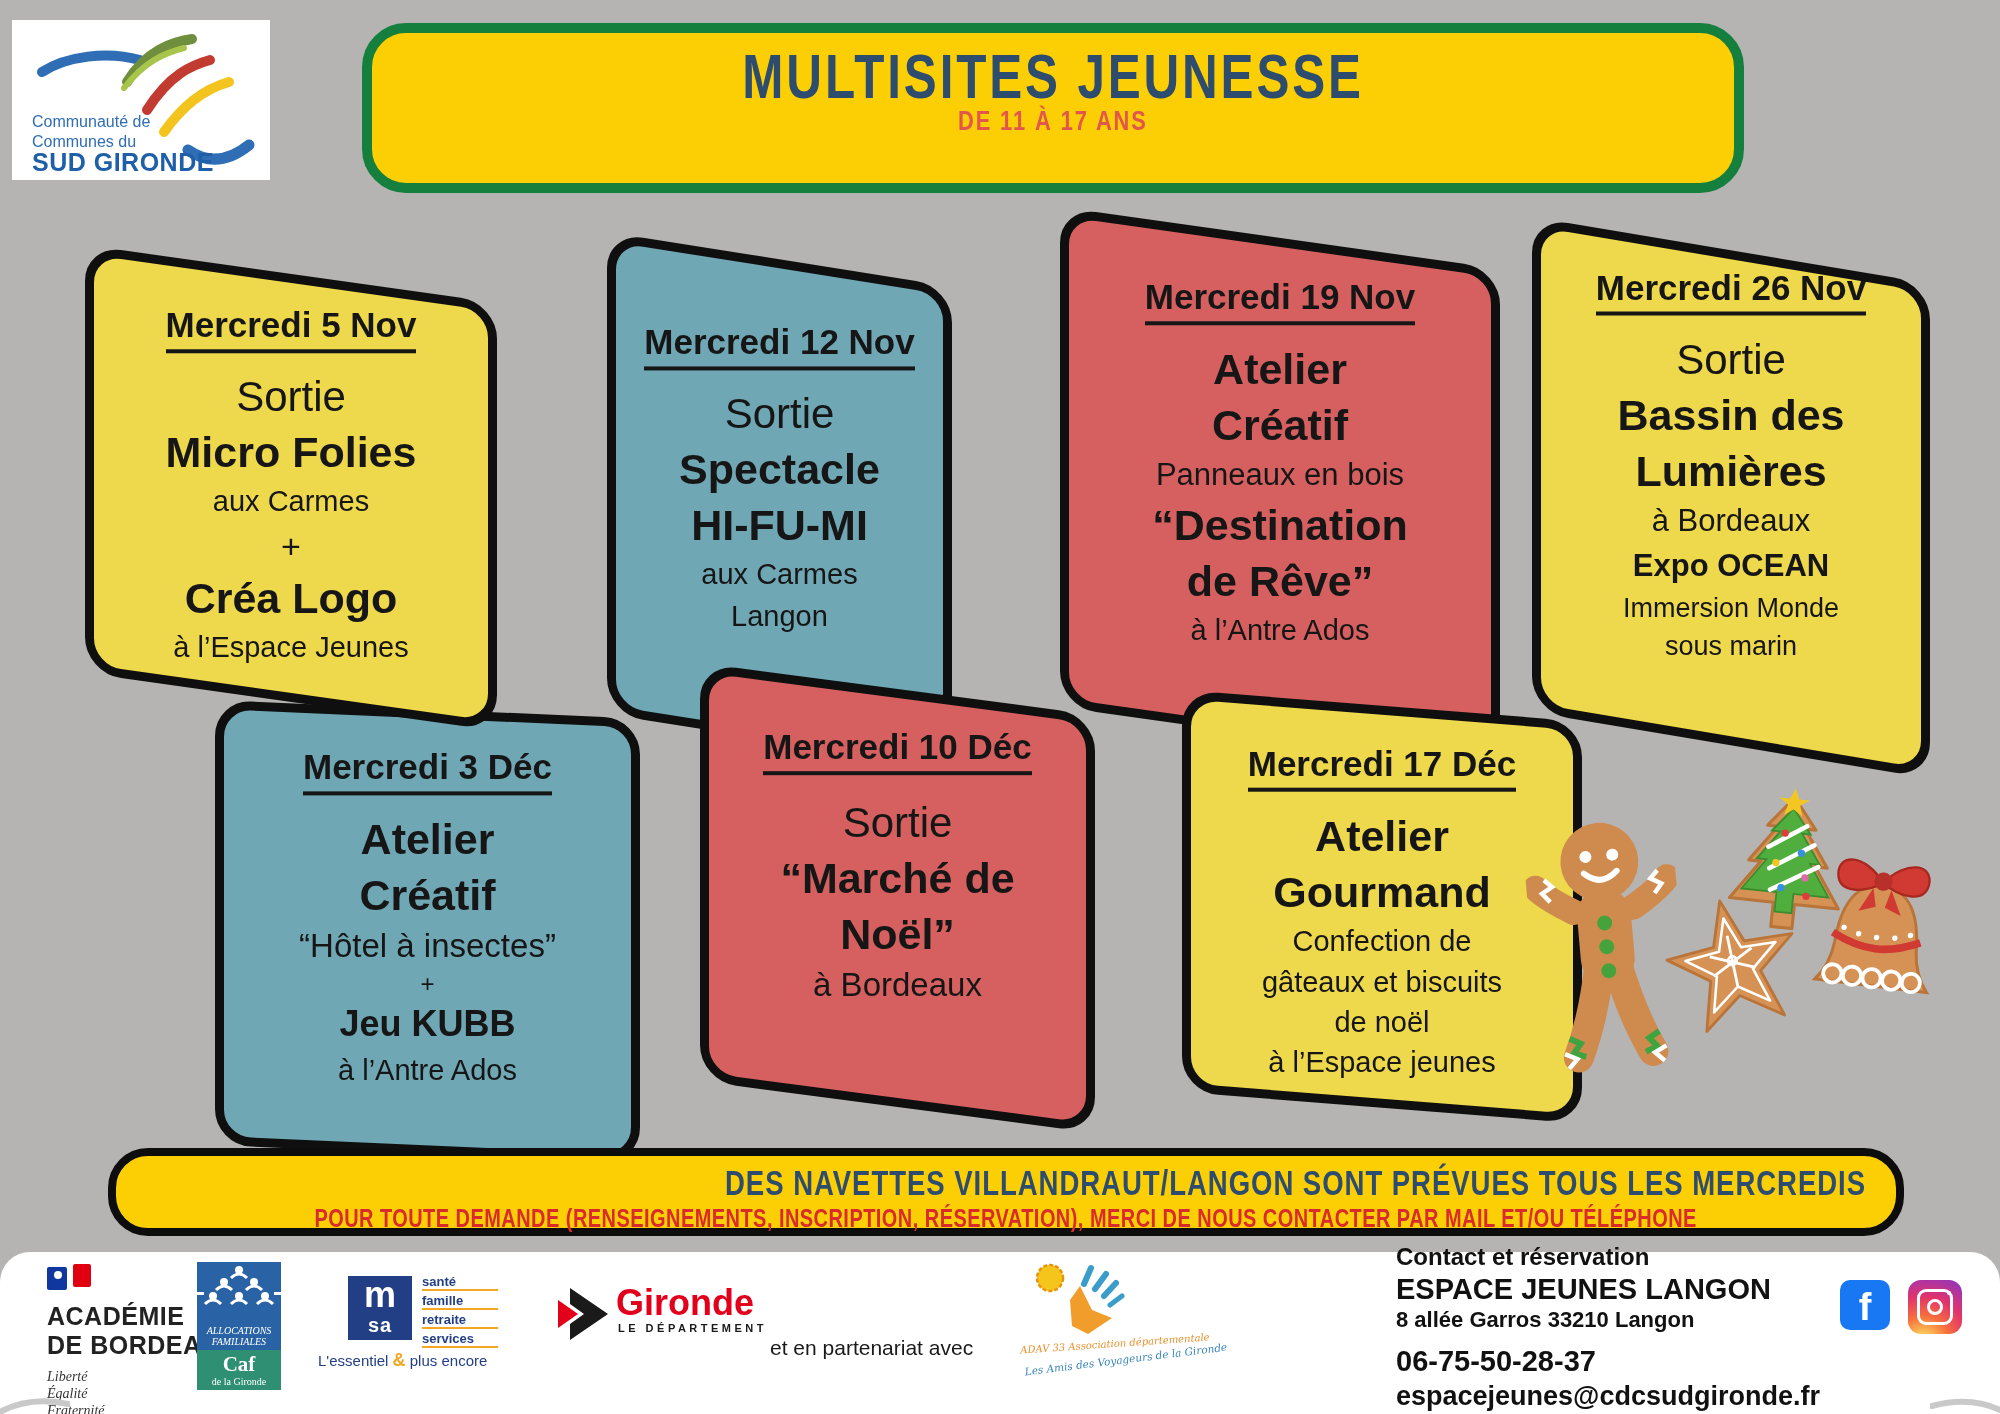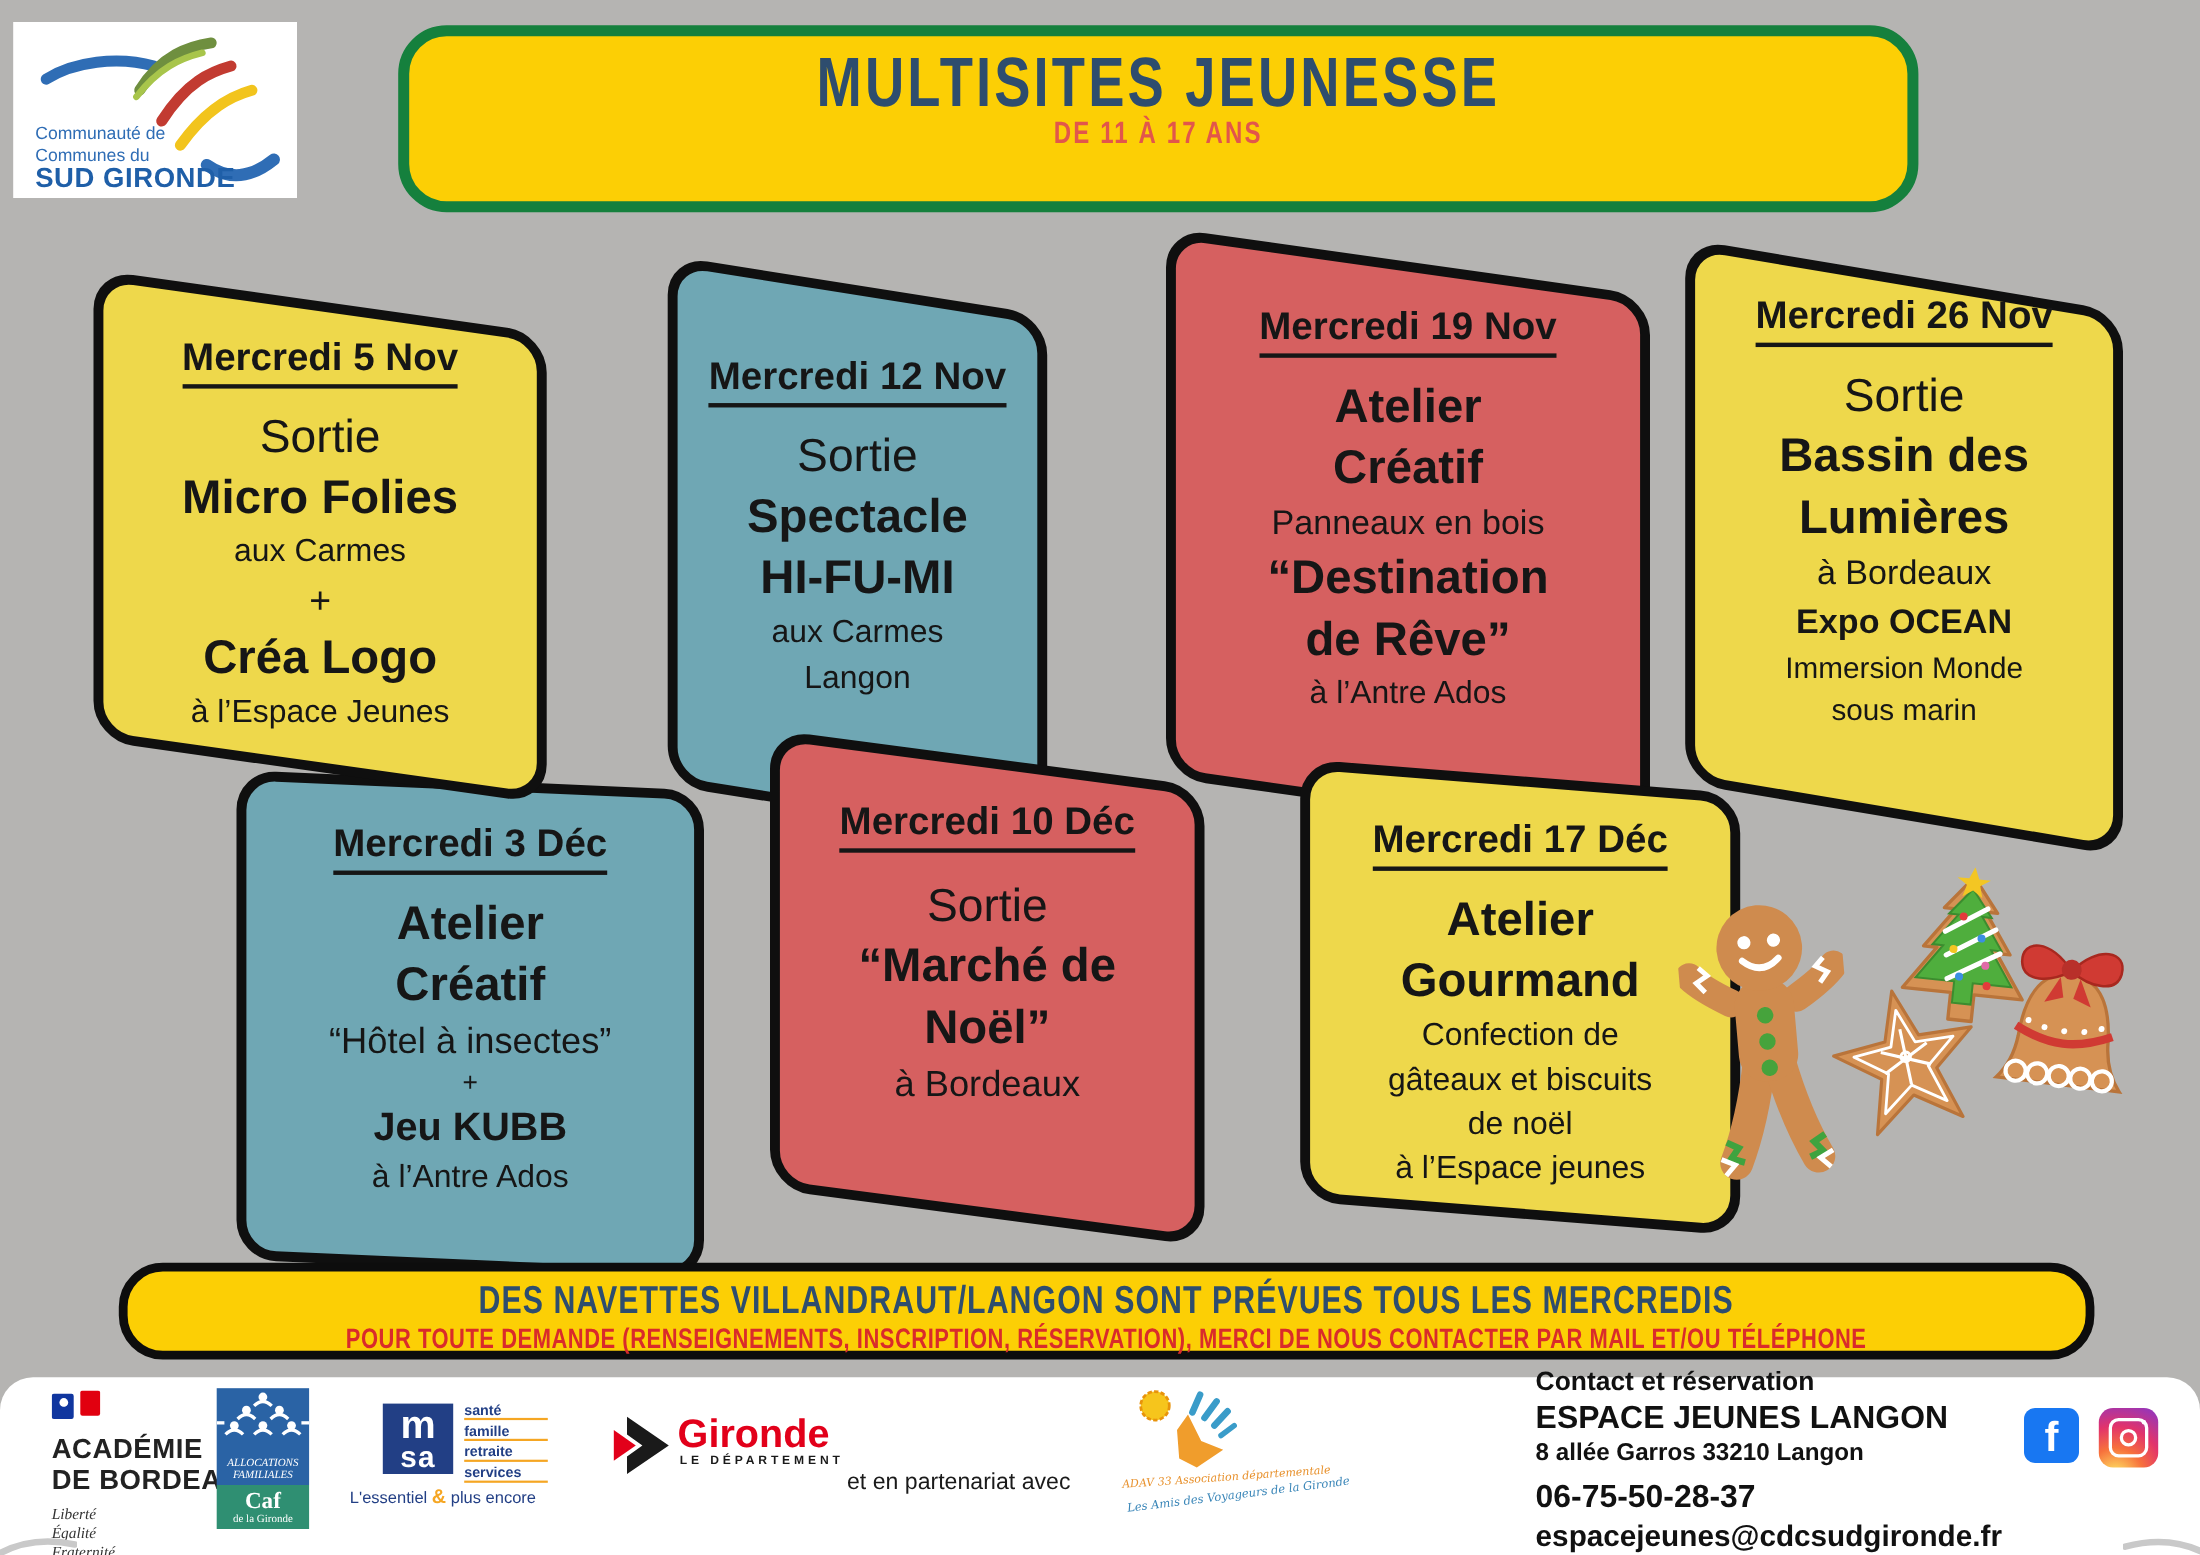--- a/index.html
+++ b/index.html
@@ -32,41 +32,41 @@
   .reg-md2{font-size:33px;line-height:46px;}
   .bold-md{font-size:31px;line-height:46px;font-weight:bold;}
   .reg-sm{font-size:29px;line-height:42px;}
   .reg-xs{font-size:27px;line-height:38px;}
   .plus{font-size:34px;line-height:48px;}
   .plus-sm{font-size:24px;line-height:30px;}
 
   
   .banner{position:absolute;left:108px;top:1148px;width:1796px;height:88px;background:#fccf05;
           border:8px solid #0d0d0d;border-radius:40px;box-sizing:border-box;text-align:center;z-index:30;}
-  .banner .b1{margin-top:10px;font-size:29px;font-weight:bold;letter-spacing:1px;color:#2e4d6e;line-height:34px;}
+  .banner .b1{margin-top:10px;font-size:29px;font-weight:bold;letter-spacing:1px;color:#2e4d6e;line-height:34px;text-align:right;}
   .banner .b2{margin-top:6px;font-size:21px;font-weight:bold;letter-spacing:.5px;color:#d92b2b;line-height:24px;}
 
   
   .footer{position:absolute;left:0;top:1252px;width:2000px;height:162px;background:#ffffff;
           border-radius:30px 30px 0 0;z-index:20;}
   .acad{position:absolute;left:47px;top:12px;color:#222;}
   .acad .t1{font-size:25px;font-weight:bold;margin-top:8px;letter-spacing:.5px;}
   .acad .t2{font-size:25px;font-weight:bold;letter-spacing:.5px;}
   .acad .motto{font-family:"Liberation Serif",serif;font-style:italic;font-size:14px;line-height:17px;color:#333;margin-top:8px;}
   .caf{position:absolute;left:197px;top:10px;width:84px;text-align:center;}
   .caf .blue{background:#2a63a5;height:88px;position:relative;}
   .caf .blue .alloc{position:absolute;bottom:3px;width:100%;color:#fff;font-family:"Liberation Serif",serif;
                     font-style:italic;font-size:10px;line-height:11px;}
   .caf .green{background:#2f8f72;height:40px;color:#fff;font-family:"Liberation Serif",serif;}
   .caf .green .cafname{font-size:21px;font-weight:bold;line-height:24px;padding-top:2px;}
   .caf .green .cafsub{font-size:10px;line-height:11px;}
   .msa{position:absolute;left:348px;top:24px;}
   .msa .sq{position:absolute;left:0;top:0;width:64px;height:64px;background:#223f85;color:#fff;text-align:center;}
   .msa .sq .m{font-size:36px;font-weight:bold;line-height:34px;margin-top:2px;}
-  .msa .sq .sa{font-size:27px;font-weight:bold;line-height:26px;letter-spacing:1px;}
+  .msa .sq .sa{font-size:20px;font-weight:bold;line-height:26px;letter-spacing:1px;}
   .msa .words{position:absolute;left:74px;top:-2px;}
   .msa .words div{font-size:13px;font-weight:bold;color:#223f85;border-bottom:2px solid #f5a623;
                   width:76px;line-height:15px;margin-bottom:2px;}
   .msa .tag{position:absolute;left:-30px;top:74px;width:220px;font-size:15px;color:#223f85;white-space:nowrap;}
   .msa .tag .amp{color:#f5a623;font-weight:bold;font-size:18px;}
   .gironde{position:absolute;left:556px;top:34px;}
   .gironde .gname{position:absolute;left:60px;top:-4px;font-size:36px;font-weight:bold;color:#e2001a;}
   .gironde .gsub{position:absolute;left:62px;top:36px;font-size:11px;letter-spacing:3.5px;color:#1a1a1a;font-weight:bold;white-space:nowrap;}
   .partner{position:absolute;left:770px;top:84px;font-size:21px;color:#1a1a1a;}
   .adav{position:absolute;left:1018px;top:6px;width:150px;}

